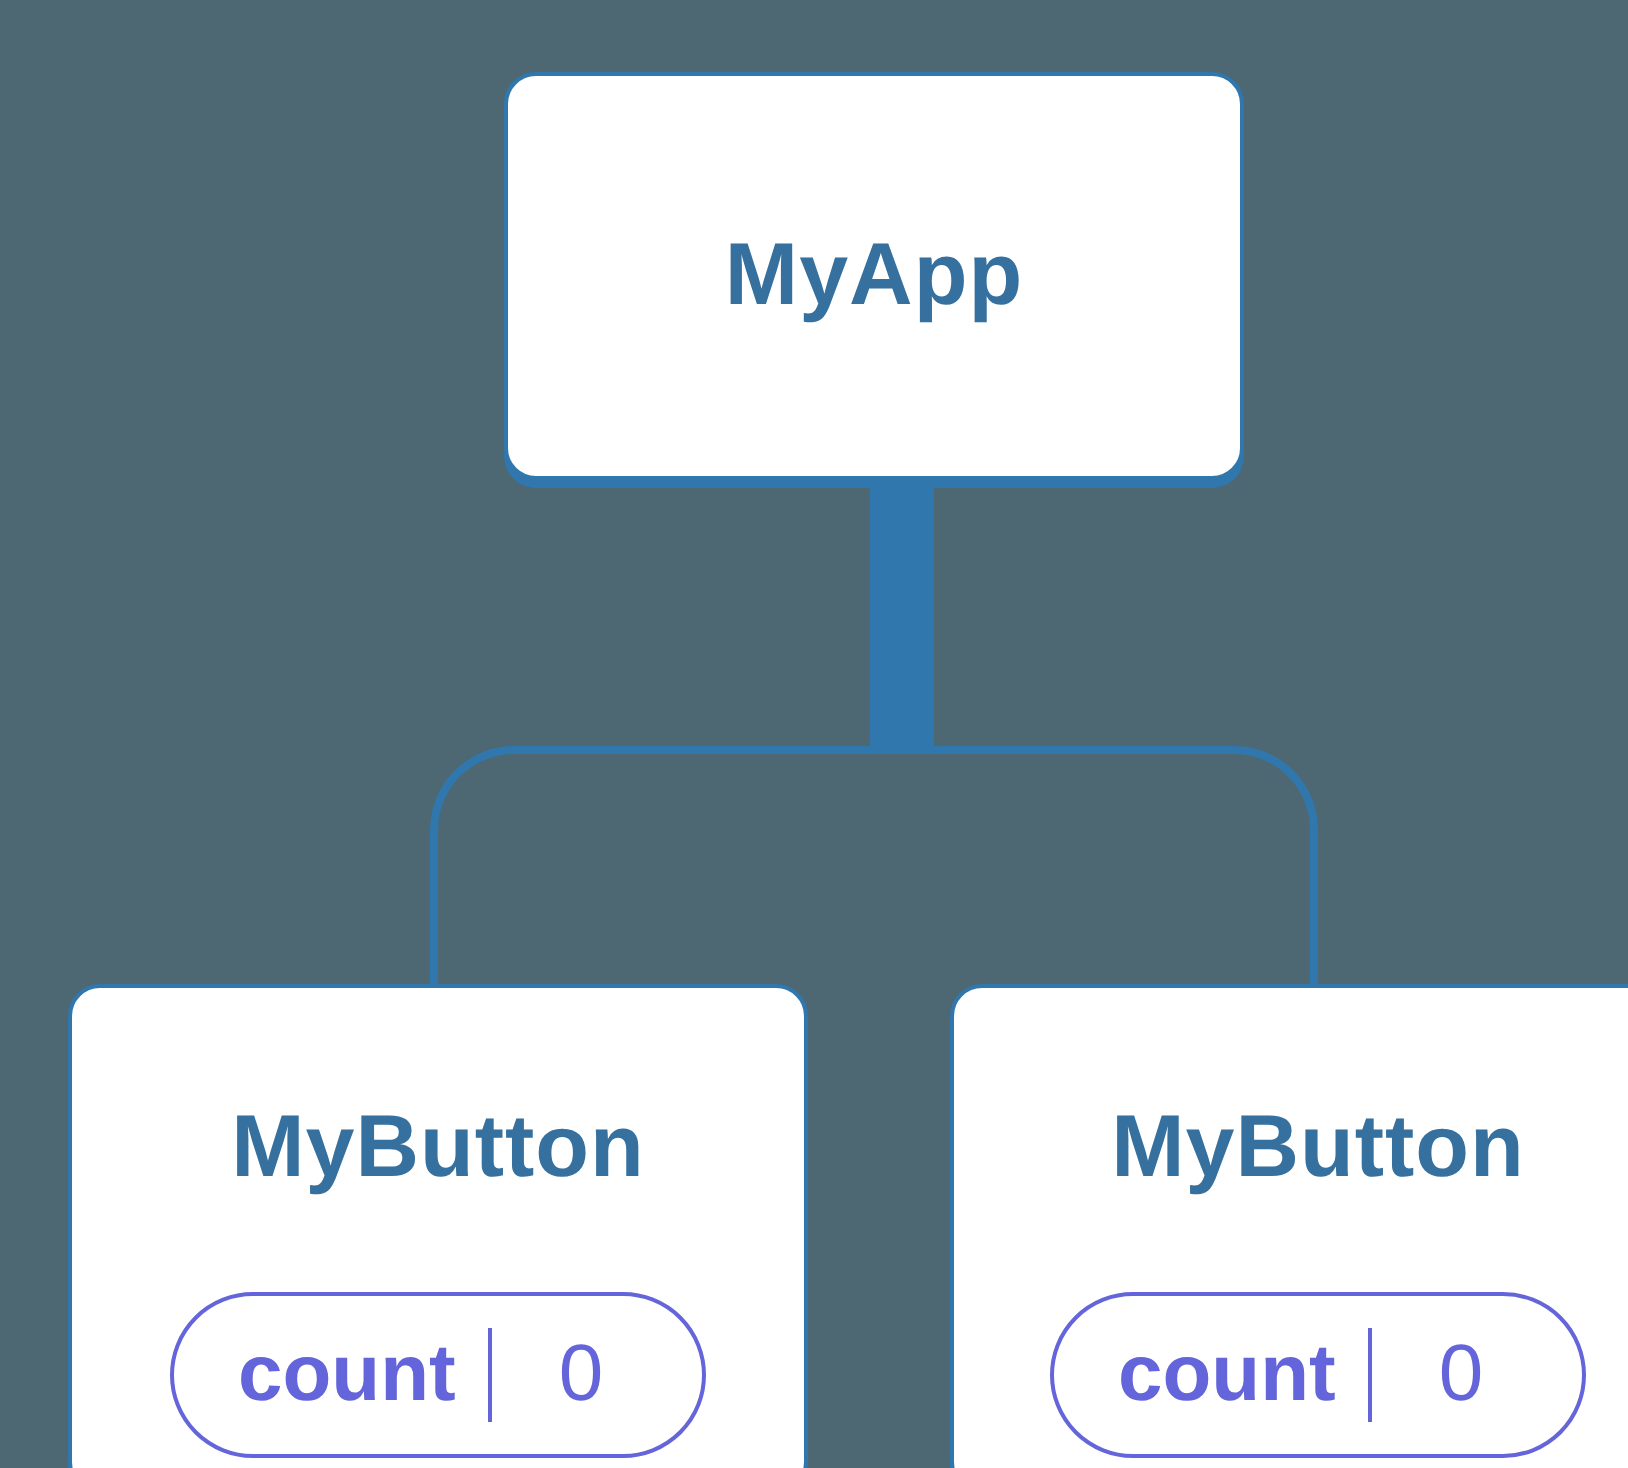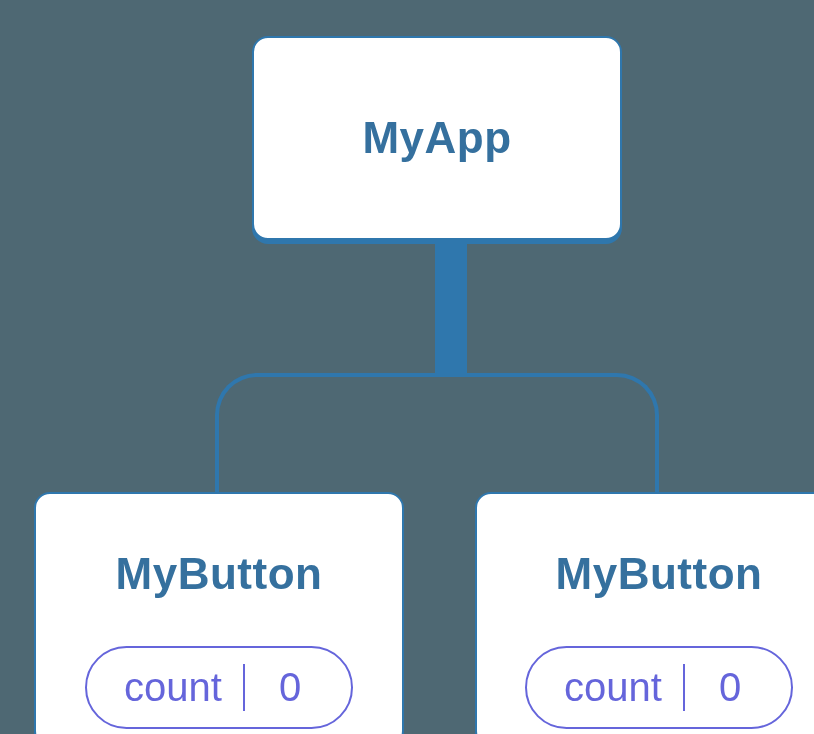--- a/index.html
+++ b/index.html
@@ -45,21 +45,21 @@
 
   
   .pill{
     margin-top:28px;width:268px;height:98px;
     border:2px solid var(--state);border-radius:49px;
     display:flex;align-items:stretch;overflow:hidden;background:var(--node-fill);
   }
   .pill-key{
     flex:1;display:flex;align-items:center;justify-content:center;
     border-right:2px solid var(--state);
-    color:var(--state);font-size:40px;font-weight:400;
+    color:var(--state);font-size:40px;font-weight:700;
   }
   .pill-value{
     width:90px;display:flex;align-items:center;justify-content:center;
     color:var(--state);font-size:40px;font-weight:400;
   }
 </style>
 </head>
 <body>
 
 <div class="canvas">

